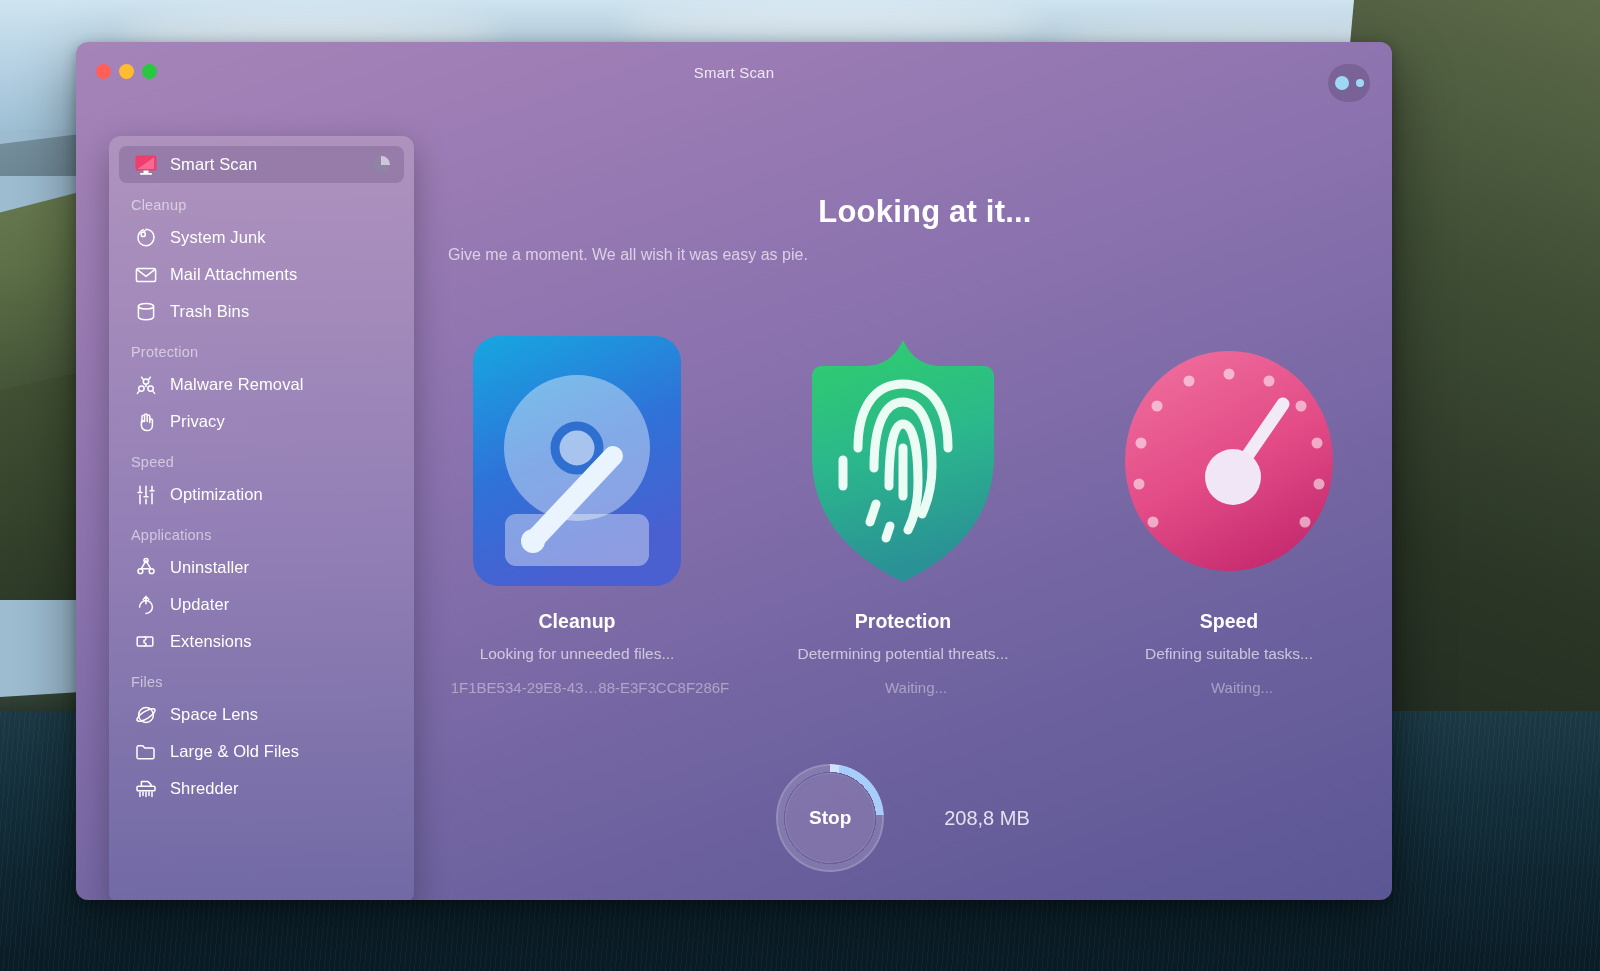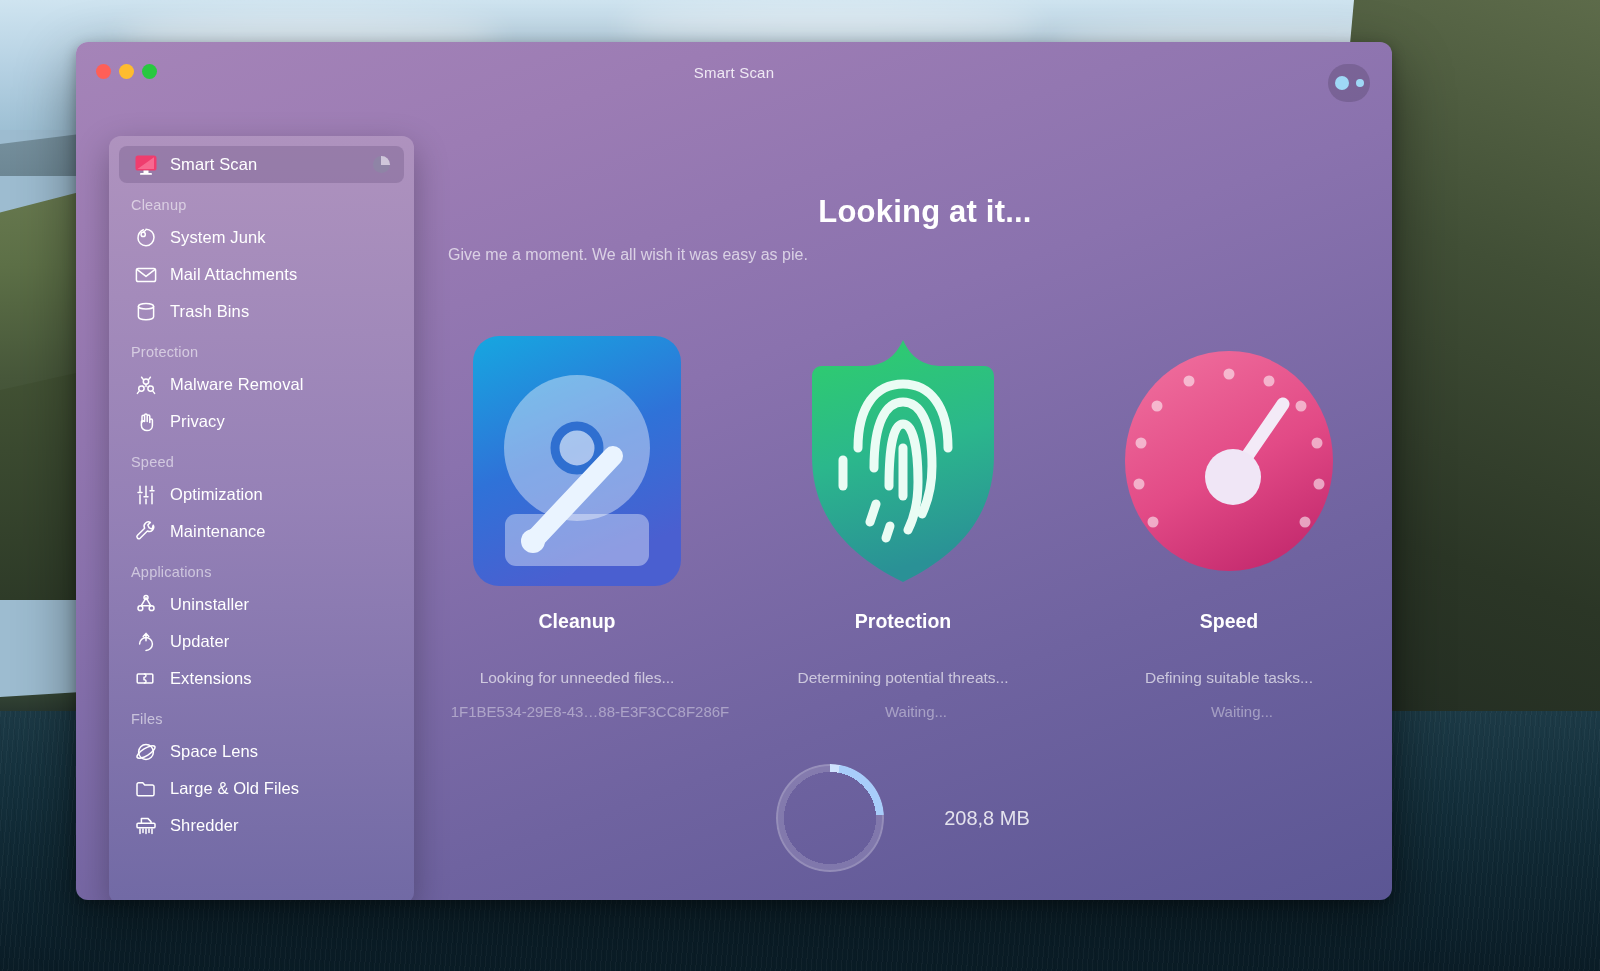--- a/index.html
+++ b/index.html
@@ -128,21 +128,21 @@
     font-size:16px; color:rgba(255,255,255,.66);padding-left:34px;
   }
 
   #cards{
     position:absolute; top:232px; left:0; width:100%;
     display:flex; justify-content:space-around; align-items:flex-start;
   }
   .card{ width:320px; display:flex; flex-direction:column; align-items:center; }
   .card-art{ height:250px; display:flex; align-items:center; justify-content:center; }
   .card-title{ font-size:19.5px; font-weight:bold; color:#fff; margin-top:24px; }
-  .card-status{ font-size:15.5px; color:rgba(255,255,255,.64); margin-top:36px;
+  .card-status{ font-size:15.5px; color:rgba(255,255,255,.64); margin-top:12px;
                 text-align:center; }
   .card-detail{ font-size:15px; color:rgba(255,255,255,.40); margin-top:16px;
                 text-align:center;margin-left:26px; }
 
   
   #bottom{
     position:absolute; bottom:28px; left:0; width:100%;
     display:flex; align-items:center; justify-content:center;
   }
   #stop-wrap{ position:relative; width:108px; height:108px; }
@@ -288,20 +288,21 @@
           <div class="card-status">Defining suitable tasks...</div>
           <div class="card-detail">Waiting...</div>
         </div>
 
       </div>
 
       <div id="bottom">
         <div id="stop-wrap">
           <div id="stop-track"></div>
           <div id="stop-ring" style="background: conic-gradient(rgb(207, 226, 253) 0deg, rgb(207, 226, 253) 10.368deg, rgb(168, 205, 250) 10.368deg, rgb(168, 205, 250) 86.4deg, rgba(255, 255, 255, 0.16) 86.4deg, rgba(255, 255, 255, 0.16) 360deg);"></div>
+          <div id="stop-btn">Stop</div>
         </div>
         <div id="size-label">208,8 MB</div>
       </div>
     </div>
 
     <div id="sidebar">
         <div class="side-item active">
           <span class="side-ico">
             <svg width="24" height="22" viewBox="0 0 24 22">
               <rect x="1.5" y="1.5" width="21" height="15" rx="2.6" fill="#ef3d6e"></rect>
@@ -366,28 +367,20 @@
         <div class="side-group">Speed</div>
         <div class="side-item">
           <span class="side-ico">
             <svg width="24" height="24" viewBox="0 0 24 24" fill="none" stroke="#ffffff" stroke-width="1.5" stroke-linecap="round" stroke-linejoin="round">
               <path d="M6 3.2v5.2M6 12v8.8M12 3.2v9.4M12 16.2v4.6M18 3.2v3.4M18 10.2v10.6"></path>
               <path d="M4 9.6h4M10 13.8h4M16 7.8h4"></path>
             </svg>
           </span>
           <span class="side-label">Optimization</span>
         </div>
-        <div class="side-item">
-          <span class="side-ico">
-            <svg width="24" height="24" viewBox="0 0 24 24" fill="none" stroke="#ffffff" stroke-width="1.5" stroke-linecap="round" stroke-linejoin="round">
-              <path d="M19.2 5.2a4.3 4.3 0 0 1-5.8 5.8L6.1 18.3a2 2 0 0 1-2.8-2.8l7.3-7.3A4.3 4.3 0 0 1 16.4 2.4l-2.6 2.6 1.4 2.8 2.8 1.4z"></path>
-            </svg>
-          </span>
-          <span class="side-label">Maintenance</span>
-        </div>
         <div class="side-group">Applications</div>
         <div class="side-item">
           <span class="side-ico">
             <svg width="24" height="24" viewBox="0 0 24 24" fill="none" stroke="#ffffff" stroke-width="1.5" stroke-linecap="round" stroke-linejoin="round">
               <path d="M12 4.6 7.2 12.8M12 4.6l4.8 8.2M7.2 12.8h9.6"></path>
               <circle cx="12" cy="4.6" r="2"></circle>
               <circle cx="6.4" cy="15.2" r="2.4"></circle>
               <circle cx="17.6" cy="15.2" r="2.4"></circle>
             </svg>
           </span>

